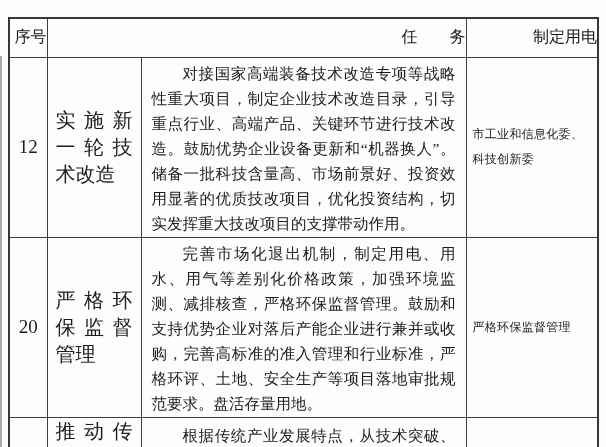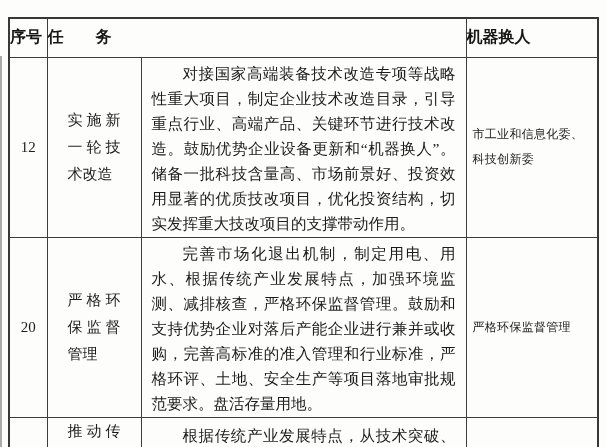--- a/index.html
+++ b/index.html
@@ -29,33 +29,33 @@
   .doc col.c-name { width:94px; }
   .doc col.c-desc { width:325px; }
   .doc col.c-dept { width:132px; }
 
   tr.hdr { height:39px; }
   tr.r12 { height:146px; }
   tr.r13 { height:152px; }
   tr.r14 { height:78px; }
 
   .doc th {
-    font-weight:bold;
+    font-weight:normal;
     font-size:16px;
-    text-align:left;
+    text-align:right;
     color:#161616;
   }
   td.no {
     text-align:center;
-    font-size:15px;
+    font-size:19px;
     margin-top:35px;
   }
   td.tname {
-    font-size:15px;
-    padding:0 20px;
+    font-size:20px;
+    padding:0 8px;
     text-align:justify;
     text-justify:inter-character;
     line-height:27px;
   }
   td.tdesc {
     font-size:15.5px;
     padding:3px 10px 1px 10px;
     text-align:justify;
     text-justify:inter-character;
     text-indent:2em;
@@ -79,34 +79,34 @@
       <col class="c-no">
         <col class="c-name">
         <col class="c-desc">
         <col class="c-dept">
     </colgroup>
 
     <tbody>
         <tr class="hdr">
       <th>序号</th>
       <th colspan="2">任　　务</th>
-      <th>机器换人</th>
+      <th>制定用电</th>
     </tr>
 
     <tr class="r12">
       <td class="no">12</td>
       <td class="tname">实施新一轮技术改造</td>
       <td class="tdesc">对接国家高端装备技术改造专项等战略性重大项目，制定企业技术改造目录，引导重点行业、高端产品、关键环节进行技术改造。鼓励优势企业设备更新和“机器换人”。储备一批科技含量高、市场前景好、投资效用显著的优质技改项目，优化投资结构，切实发挥重大技改项目的支撑带动作用。</td>
       <td class="dept">市工业和信息化委、科技创新委</td>
     </tr>
 
     <tr class="r13">
       <td class="no">20</td>
       <td class="tname">严格环保监督管理</td>
-      <td class="tdesc">完善市场化退出机制，制定用电、用水、根据传统产业发展特点，加强环境监测、减排核查，严格环保监督管理。鼓励和支持优势企业对落后产能企业进行兼并或收购，完善高标准的准入管理和行业标准，严格环评、土地、安全生产等项目落地审批规范要求。盘活存量用地。</td>
+      <td class="tdesc">完善市场化退出机制，制定用电、用水、用气等差别化价格政策，加强环境监测、减排核查，严格环保监督管理。鼓励和支持优势企业对落后产能企业进行兼并或收购，完善高标准的准入管理和行业标准，严格环评、土地、安全生产等项目落地审批规范要求。盘活存量用地。</td>
       <td class="dept">严格环保监督管理</td>
     </tr>
 
     <tr class="r14">
       <td class="no">14</td>
       <td class="tname">推动传统产业转型发展</td>
       <td class="tdesc">根据传统产业发展特点，从技术突破、产品升级、企业培育、链条配套等方面研究制定差别化的转型发展路径，实施分类指导。</td>
       <td class="dept">市工业和信息化委</td>
     </tr>
 

